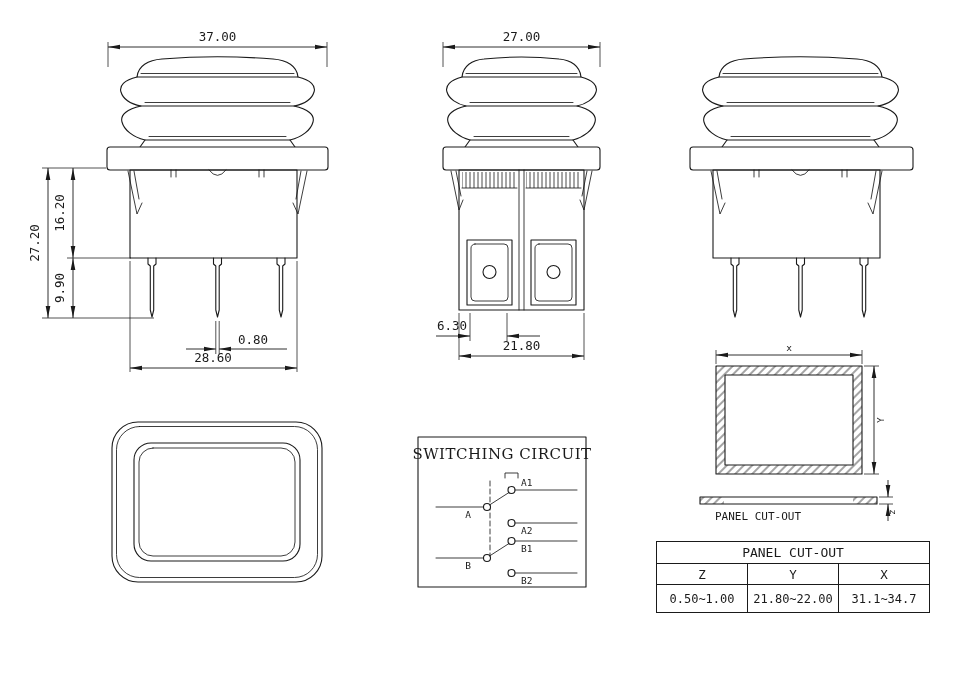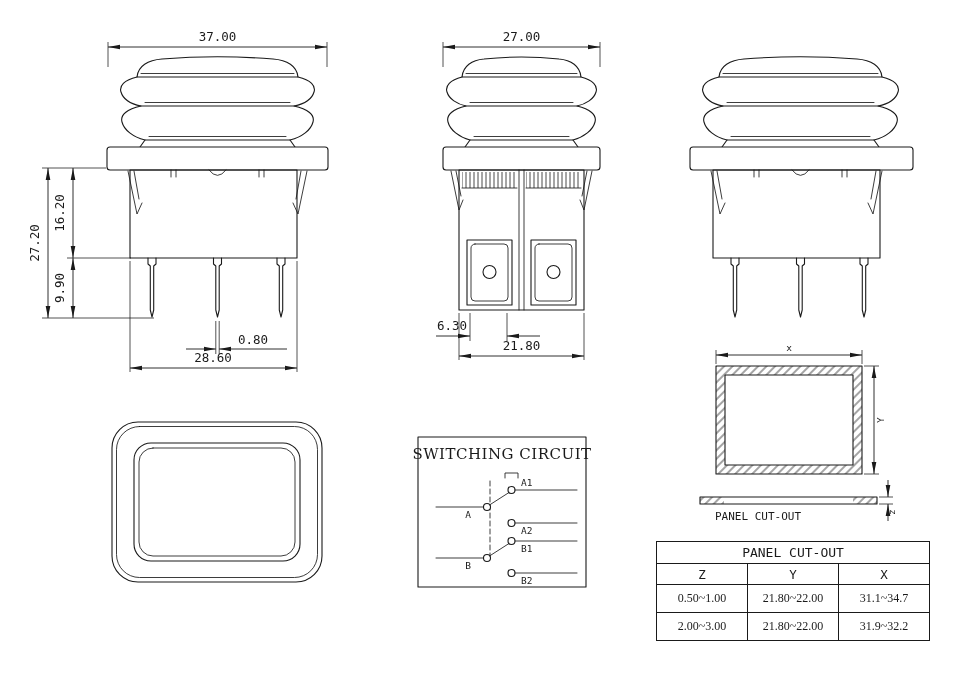--- a/index.html
+++ b/index.html
@@ -17,21 +17,21 @@
   .detail{fill:none;stroke:#1a1a1a;stroke-width:0.85;stroke-linecap:round;}
   .dim{stroke:#1a1a1a;stroke-width:0.9;fill:none;}
   .ext{stroke:#1a1a1a;stroke-width:0.75;}
   .dash{stroke-dasharray:5,3;}
   .cutout-table{position:absolute;left:656px;top:541px;width:274px;border-collapse:collapse;table-layout:fixed;}
   .cutout-table td,.cutout-table th{border:1px solid #1a1a1a;text-align:center;vertical-align:middle;
       font-weight:normal;font-size:12px;color:#1a1a1a;padding:0;
       font-family:"DejaVu Sans Mono","Liberation Mono",monospace;}
   .cutout-table .t-title td{height:21px;font-size:13px;}
   .cutout-table .t-head th{height:20px;font-size:12.5px;}
-  .cutout-table .t-row td{height:27px;font-family:Liberation Serif, serif;}
+  .cutout-table .t-row td{height:27px;}
 </style>
 </head>
 <body>
 
 <div class="canvas">
 <svg width="964" height="687" viewBox="0 0 964 687">
   <defs>
     <marker id="ma" viewBox="0 0 12 6" refX="12" refY="3" markerWidth="12" markerHeight="6" markerUnits="userSpaceOnUse" orient="auto-start-reverse">
       <path d="M12,3 L0,0.7 L0,5.3 Z" fill="#1a1a1a"></path>
     </marker>
@@ -244,20 +244,15 @@
     <tr class="t-head">
       <th>Z</th>
       <th>Y</th>
       <th>X</th>
     </tr>
     <tr class="t-row">
       <td>0.50~1.00</td>
       <td>21.80~22.00</td>
       <td>31.1~34.7</td>
     </tr>
-    <tr class="t-row">
-      <td>2.00~3.00</td>
-      <td>21.80~22.00</td>
-      <td>31.9~32.2</td>
-    </tr>
   </tbody>
 </table>
 </div>
 
 </body></html>

